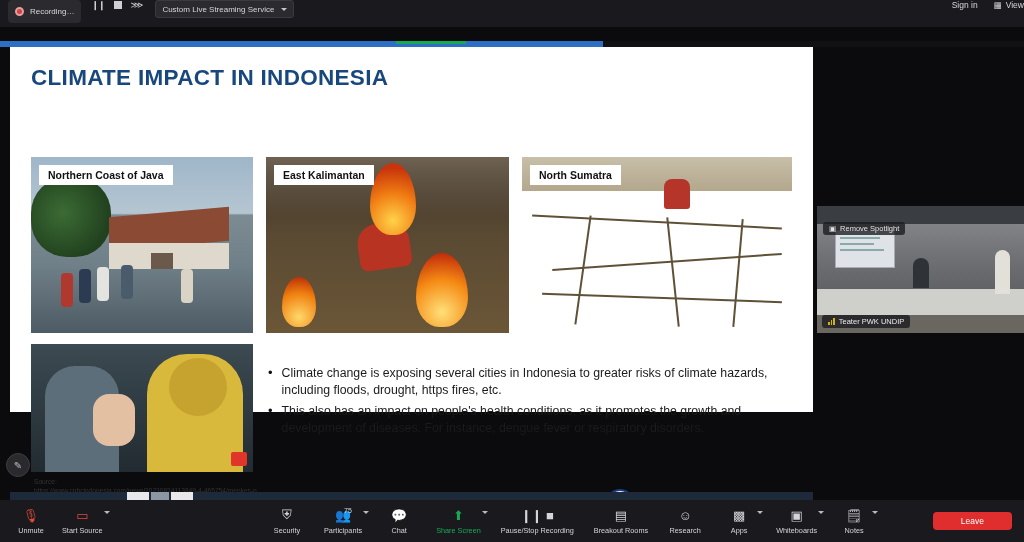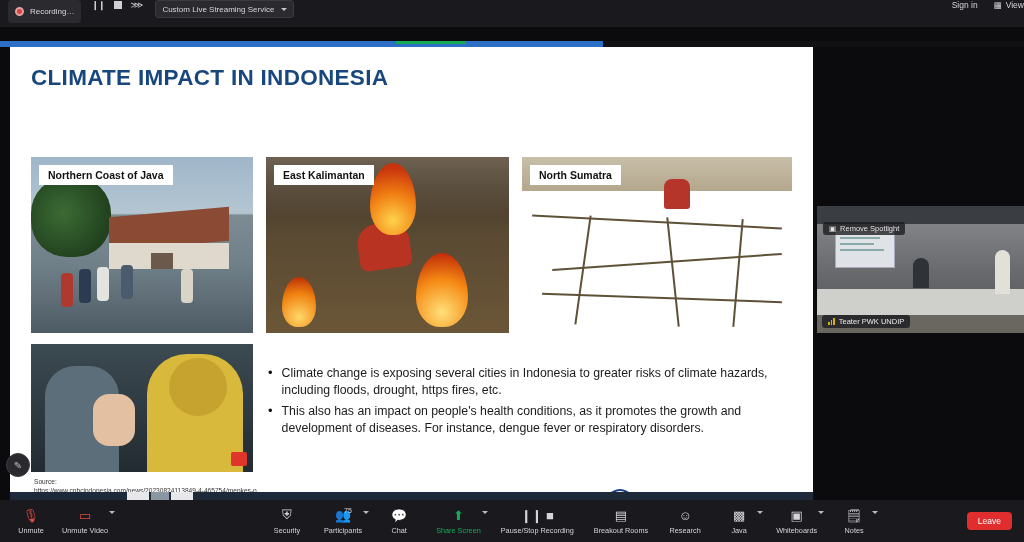--- a/index.html
+++ b/index.html
@@ -20,21 +20,21 @@
   .caret{width:0;height:0;border-left:3px solid transparent;border-right:3px solid transparent;border-top:3px solid #c5c5cb;}
   .top-right{margin-left:auto;display:flex;align-items:center;gap:16px;}
   .top-right .tr-item{color:#d6d6da;font-size:8.5px;display:flex;align-items:center;gap:4px;}
 
   
   .sharestrip{position:absolute;left:0;top:41px;width:1024px;height:6px;background:#111114;}
   .sharestrip .fill{position:absolute;left:0;top:0;height:6px;width:603px;background:#2d6fc4;}
   .greenbar{position:absolute;left:396px;top:0px;width:70px;height:3px;background:#18a957;}
 
   
-  .slide{position:absolute;left:10px;top:47px;width:803px;height:453px;background:#fff;}
+  .slide{position:absolute;left:10px;top:47px;width:803px;height:365px;background:#fff;}
   .slide-title{position:absolute;left:21px;top:18px;font-size:22.5px;font-weight:bold;color:#18477e;letter-spacing:.3px;font-family:"Liberation Sans",sans-serif;}
 
   .ph{position:absolute;overflow:hidden;}
   .ph .cap{position:absolute;left:8px;top:8px;background:#fff;color:#111;font-size:10.5px;font-weight:bold;padding:4px 9px;z-index:3;white-space:nowrap;}
 
   
   .p1{left:21px;top:110px;width:222px;height:176px;background:linear-gradient(#9fb6c9 0%,#b5c6d2 32%,#7d8c93 33%,#5e6f79 100%);}
   .p1 .roof{position:absolute;left:78px;top:55px;width:120px;height:34px;background:#8a4a33;transform:skewY(-5deg);}
   .p1 .wall{position:absolute;left:78px;top:86px;width:120px;height:44px;background:#ded8cd;}
   .p1 .door{position:absolute;left:120px;top:96px;width:22px;height:34px;background:#6b5a4c;}
@@ -99,21 +99,21 @@
   .tb-left{display:flex;align-items:center;gap:14px;margin-left:14px;}
   .tb-center{position:absolute;left:270px;display:flex;align-items:flex-start;gap:20px;}
   .tb-item{display:flex;flex-direction:column;align-items:center;gap:3px;min-width:34px;position:relative;cursor:default;}
   .tb-item .lab{color:#d4d4d9;font-size:7.3px;white-space:nowrap;}
   .tb-item.green .lab{color:#18a957;text-align:center;}
   .tb-ic{height:15px;display:flex;align-items:center;justify-content:center;color:#d4d4d9;font-size:13px;}
   .tb-ic.red{color:#e04b3e;}
   .tb-ic.green{color:#18a957;}
   .mini-caret{position:absolute;right:-7px;top:3px;width:0;height:0;border-left:3px solid transparent;border-right:3px solid transparent;border-top:3px solid #b9b9c0;}
   .badge-n{position:absolute;left:20px;top:-1px;color:#d4d4d9;font-size:7px;}
-  .leave{position:absolute;right:12px;background:#e02d2d;color:#fff;font-size:8.5px;padding:4px 11px;border-radius:4px;}
+  .leave{position:absolute;right:12px;background:#e02d2d;color:#fff;font-size:8.5px;padding:4px 28px;border-radius:4px;}
 </style>
 </head>
 <body>
 
 <div id="app">
 
   <div class="topbar">
     <div class="rec-wrap">
       <span class="rec-dot"></span>
       <span class="rec-text">Recording…</span>
@@ -253,21 +253,21 @@
   </div>
 
   <div class="toolbar">
     <div class="tb-left">
       <div class="tb-item">
         <div class="tb-ic red">🎙</div>
         <div class="lab">Unmute</div>
       </div>
       <div class="tb-item">
         <div class="tb-ic red">▭</div>
-        <div class="lab">Unmute Video</div>
+        <div class="lab">Start Source</div>
         <span class="mini-caret"></span>
       </div>
     </div>
 
     <div class="tb-center">
       <div class="tb-item">
         <div class="tb-ic">⛨</div>
         <div class="lab">Security</div>
       </div>
       <div class="tb-item">
@@ -292,21 +292,21 @@
       <div class="tb-item">
         <div class="tb-ic">▤</div>
         <div class="lab">Breakout Rooms</div>
       </div>
       <div class="tb-item">
         <div class="tb-ic">☺</div>
         <div class="lab">Research</div>
       </div>
       <div class="tb-item">
         <div class="tb-ic">▩</div>
-        <div class="lab">Java</div>
+        <div class="lab">Apps</div>
         <span class="mini-caret"></span>
       </div>
       <div class="tb-item">
         <div class="tb-ic">▣</div>
         <div class="lab">Whiteboards</div>
         <span class="mini-caret"></span>
       </div>
       <div class="tb-item">
         <div class="tb-ic">🗒</div>
         <div class="lab">Notes</div>

